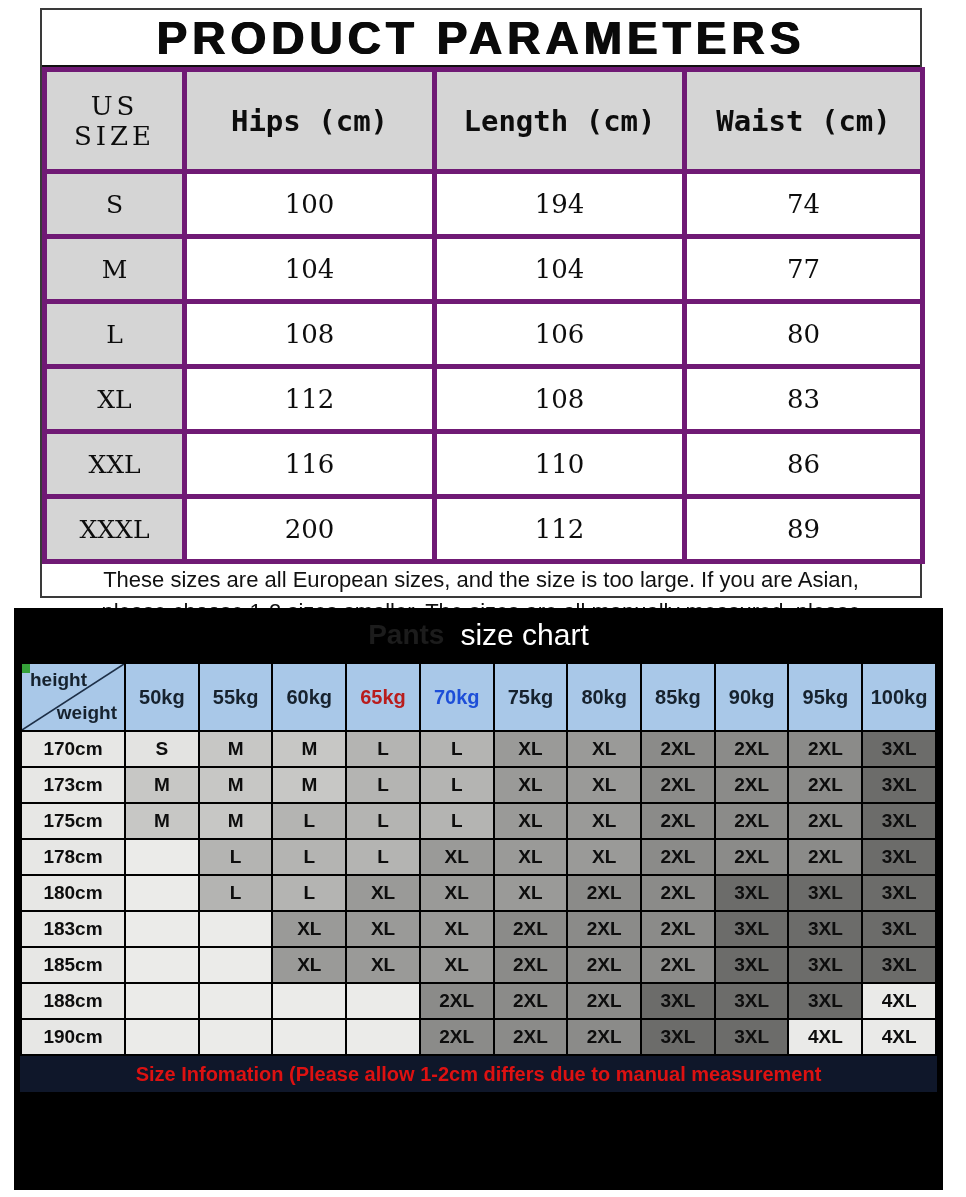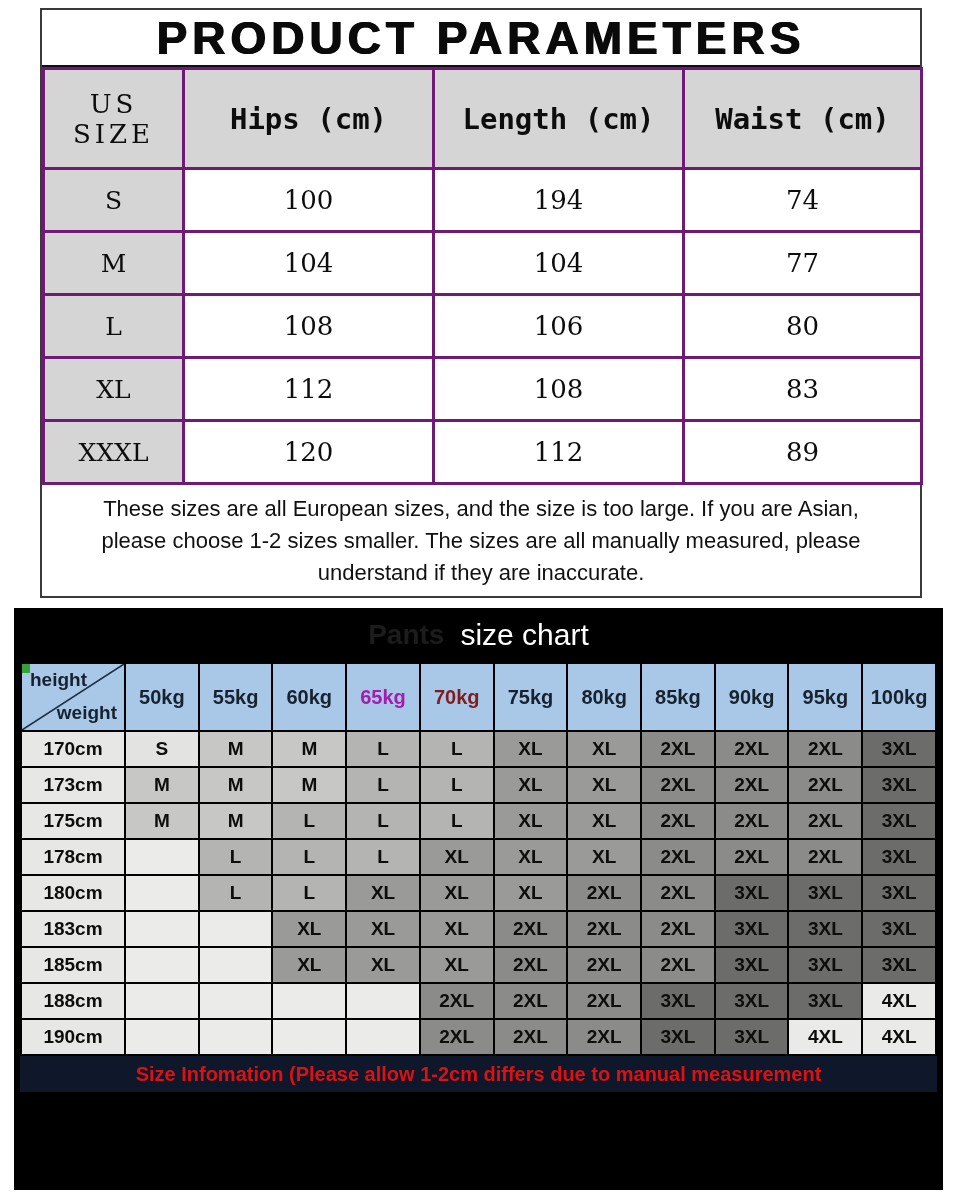--- a/index.html
+++ b/index.html
@@ -16,21 +16,21 @@
   }
   .pp-title {
     height:55px; flex:0 0 55px; border-bottom:2px solid #111;
     display:flex; align-items:center; justify-content:center;
     font-size:46px; font-weight:bold; letter-spacing:5px; color:#0a0a0a;
     text-shadow:0.7px 0 0 currentColor, -0.7px 0 0 currentColor;
   }
   table.pp {
     border-collapse:collapse; table-layout:fixed; width:100%; flex:0 0 auto;
   }
-  .pp th, .pp td { border:3px solid #701a75; text-align:center; padding:12px; }
+  .pp th, .pp td { border:5px solid #701a75; text-align:center; padding:12px; }
   .pp thead th {
     background:#d5d5d5; height:73px;
     font-family:"DejaVu Sans Mono", monospace; font-weight:bold; font-size:29px; color:#0d0d0d;
   }
   .pp thead th.us-size {
     font-family:"DejaVu Serif", serif; font-weight:normal; font-size:26px; letter-spacing:4px;
   }
   .pp tbody th {
     background:#d5d5d5; height:36px;
     font-family:"DejaVu Serif", serif; font-weight:normal; font-size:25px; color:#0d0d0d;
@@ -117,22 +117,28 @@
           <td>106</td>
           <td>80</td>
         </tr>
         <tr>
           <th>XL</th>
           <td>112</td>
           <td>108</td>
           <td>83</td>
         </tr>
         <tr>
+          <th>XXL</th>
+          <td>116</td>
+          <td>110</td>
+          <td>86</td>
+        </tr>
+        <tr>
           <th>XXXL</th>
-          <td>120</td>
+          <td>200</td>
           <td>112</td>
           <td>89</td>
         </tr>
       </tbody>
   </table>
 
   <div class="pp-note">These sizes are all European sizes, and the size is too large. If you are Asian, please choose 1-2 sizes smaller. The sizes are all manually measured, please understand if they are inaccurate.</div>
 </div>
 
 <div class="sc-panel" style="background: rgb(0, 0, 0);">
@@ -162,22 +168,22 @@
             <svg class="corner-svg" viewBox="0 0 100 100" preserveAspectRatio="none">
               <line x1="0" y1="100" x2="100" y2="0" stroke="#1d2f47" stroke-width="1.6" vector-effect="non-scaling-stroke"></line>
             </svg>
             <div class="green-mark" style="background: rgb(53, 161, 57);"></div>
             <span class="corner-label-top" style="color: rgb(22, 34, 46);">height</span>
             <span class="corner-label-bottom" style="color: rgb(22, 34, 46);">weight</span>
           </td>
           <th style="background: rgb(169, 200, 232); color: rgb(22, 34, 46);">50kg</th>
           <th style="background: rgb(169, 200, 232); color: rgb(22, 34, 46);">55kg</th>
           <th style="background: rgb(169, 200, 232); color: rgb(22, 34, 46);">60kg</th>
-          <th style="background: rgb(169, 200, 232); color: #a21caf;">65kg</th>
-          <th style="background: rgb(169, 200, 232); color: #7f1d1d;">70kg</th>
+          <th style="background: rgb(169, 200, 232); color: #b91c1c;">65kg</th>
+          <th style="background: rgb(169, 200, 232); color: #1d4ed8;">70kg</th>
           <th style="background: rgb(169, 200, 232); color: rgb(22, 34, 46);">75kg</th>
           <th style="background: rgb(169, 200, 232); color: rgb(22, 34, 46);">80kg</th>
           <th style="background: rgb(169, 200, 232); color: rgb(22, 34, 46);">85kg</th>
           <th style="background: rgb(169, 200, 232); color: rgb(22, 34, 46);">90kg</th>
           <th style="background: rgb(169, 200, 232); color: rgb(22, 34, 46);">95kg</th>
           <th style="background: rgb(169, 200, 232); color: rgb(22, 34, 46);">100kg</th>
         </tr>
       </thead>
     <tbody>
         <tr>

